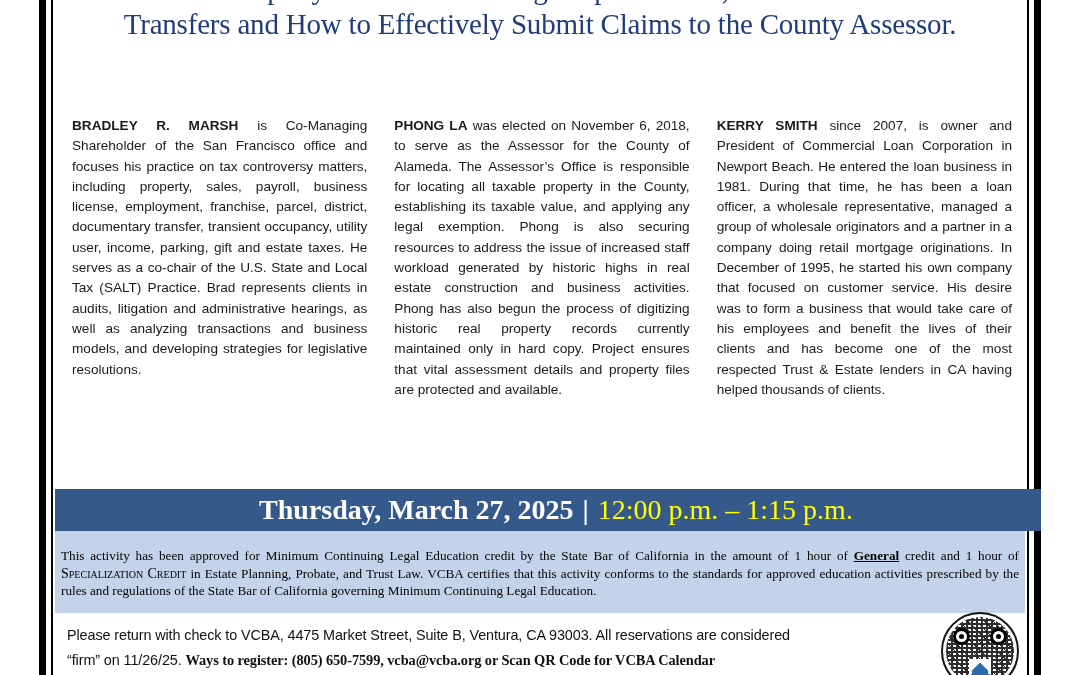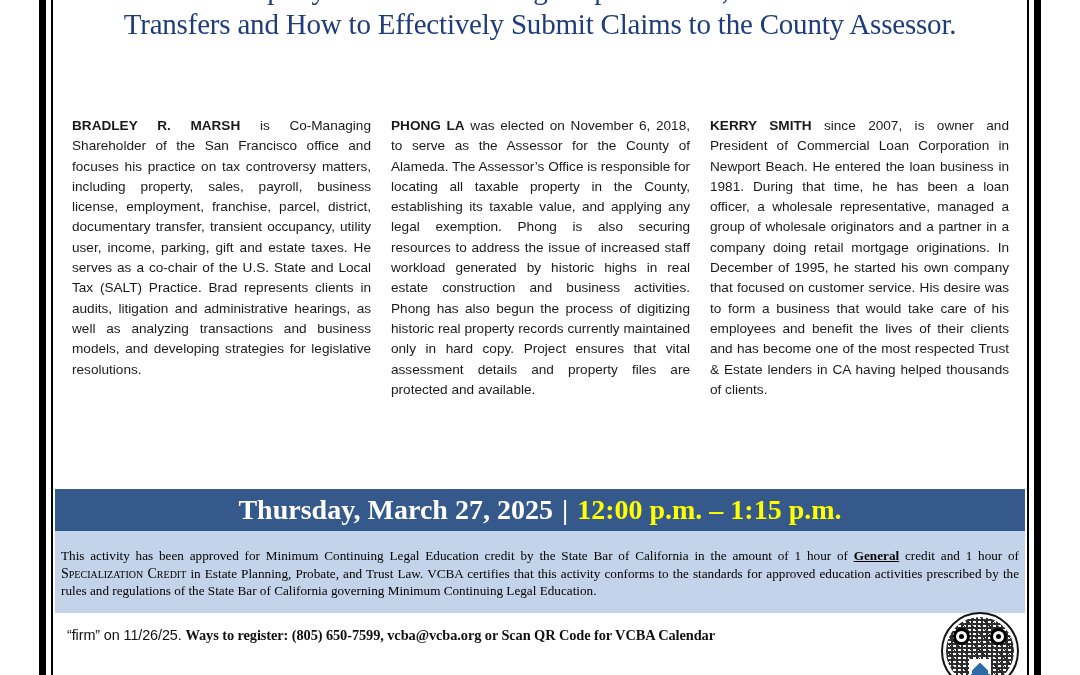--- a/index.html
+++ b/index.html
@@ -93,21 +93,21 @@
   }
   .presenter-text u { text-decoration: underline; }
 
   
   .bios {
     position: absolute;
     left: 17px;
     top: 116px;
     width: 940px;
     display: flex;
-    gap: 20px;
+    gap: 27px;
   }
   .bio-col {
     width: 299px;
     font-size: 13.6px;
     line-height: 20.3px;
     color: #1a1a1a;
     text-align: justify;
     text-justify: inter-word;
     hyphens: none;
   }
@@ -117,38 +117,39 @@
   .date-bar {
     position: absolute;
     left: 0;
     top: 489px;
     width: 970px;
     height: 42px;
     background: #36598c;
     display: flex;
     align-items: center;
     justify-content: center;
+    padding-left: 16px;
   }
   .date-bar .dtext {
     font-family: "Liberation Serif", serif;
     font-weight: bold;
     font-size: 28px;
     color: #ffffff;
     white-space: nowrap;
   }
   .date-bar .sep {
     font-family: "Liberation Serif", serif;
     font-weight: bold;
     font-size: 28px;
     color: #ffffff;
     padding: 0 9px;
   }
   .date-bar .ttext {
     font-family: "Liberation Serif", serif;
-    font-weight: bold;
+    font-weight: normal;
     font-size: 28px;
     color: #ffff00;
     white-space: nowrap;
   }
 
   
   .mcle {
     position: absolute;
     left: 0;
     top: 531px;
@@ -300,20 +301,21 @@
       <span class="dtext">Thursday, March 27, 2025</span>
       <span class="sep">|</span>
       <span class="ttext">12:00 p.m. – 1:15 p.m.</span>
     </div>
 
     <div class="mcle">
       <p><span>This activity has been approved for Minimum Continuing Legal Education credit by the State Bar of California in the amount of 1 hour of </span><u>General</u><span> credit and 1 hour of </span><span class="smallcaps">Specialization Credit</span><span> in Estate Planning, Probate, and Trust Law.  VCBA certifies that this activity conforms to the standards for approved education activities prescribed by the rules and regulations of the State Bar of California governing Minimum Continuing Legal Education.</span></p>
     </div>
 
     <div class="footer">
+      <p>Please return with check to VCBA, 4475 Market Street, Suite B, Ventura, CA 93003.  All reservations are considered</p>
       <p><span>“firm” on 11/26/25. </span><b>Ways to register: (805) 650-7599, vcba@vcba.org or Scan QR Code for VCBA Calendar</b></p>
     </div>
 
     <div class="qr-wrap">
       <div class="qr-circle">
         <div class="qr-noise"></div>
         <div class="qr-eye tl"></div>
         <div class="qr-eye tr"></div>
         <div class="qr-logo">
           <div class="dome"></div>

